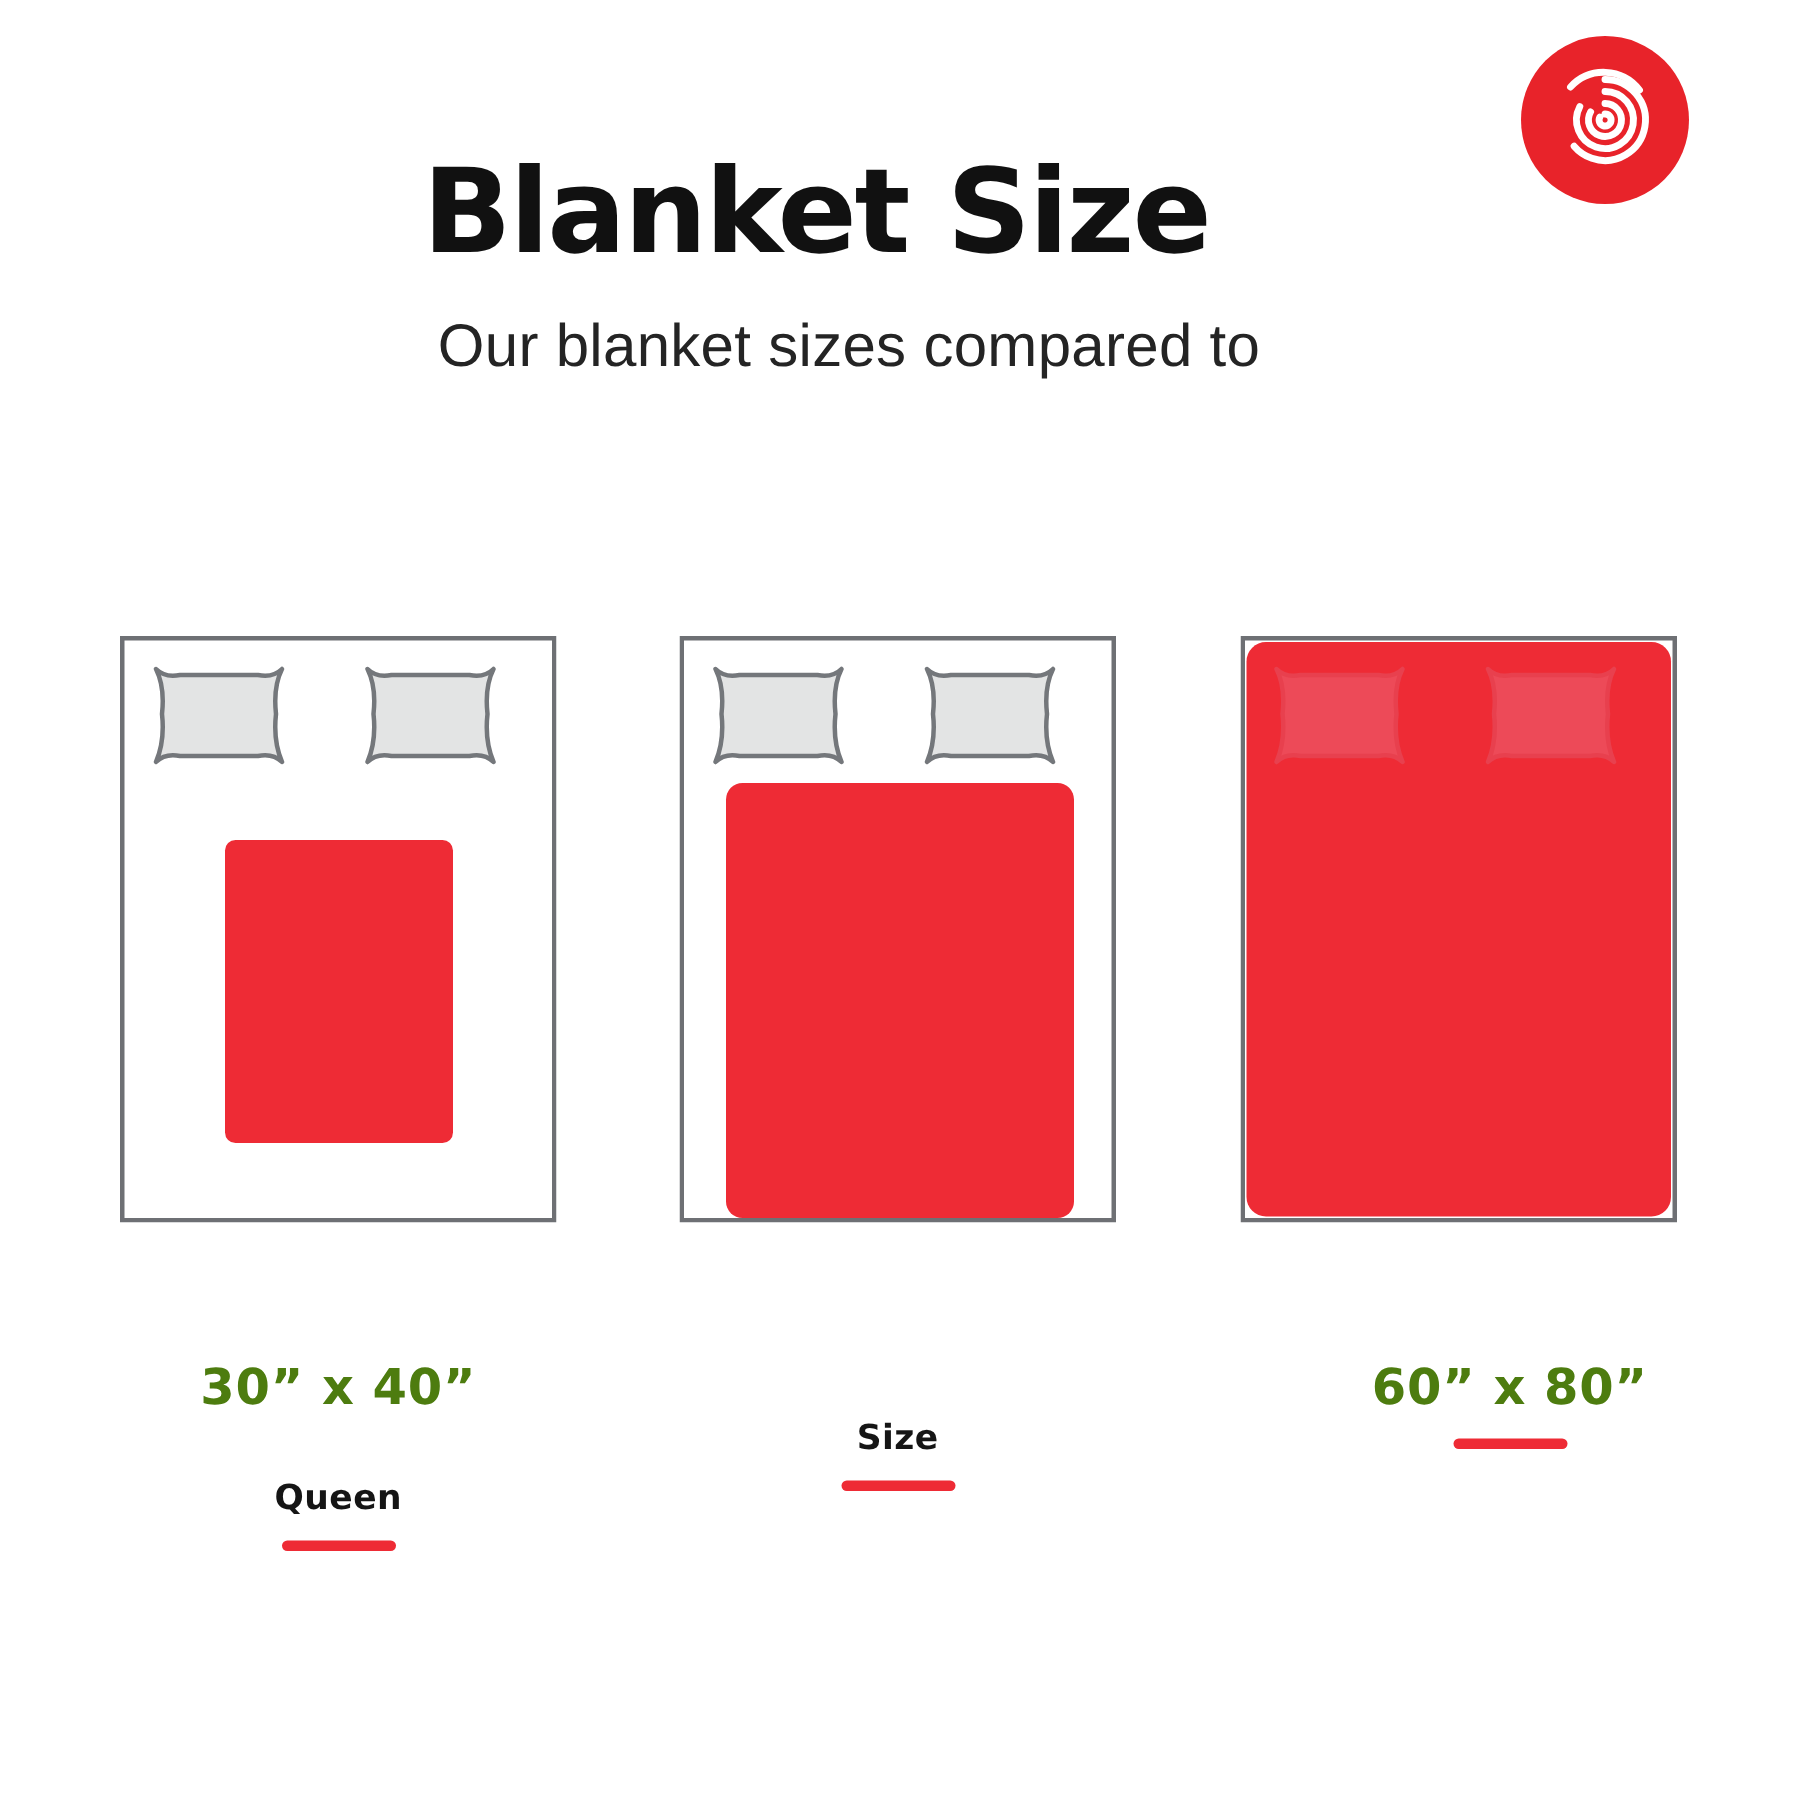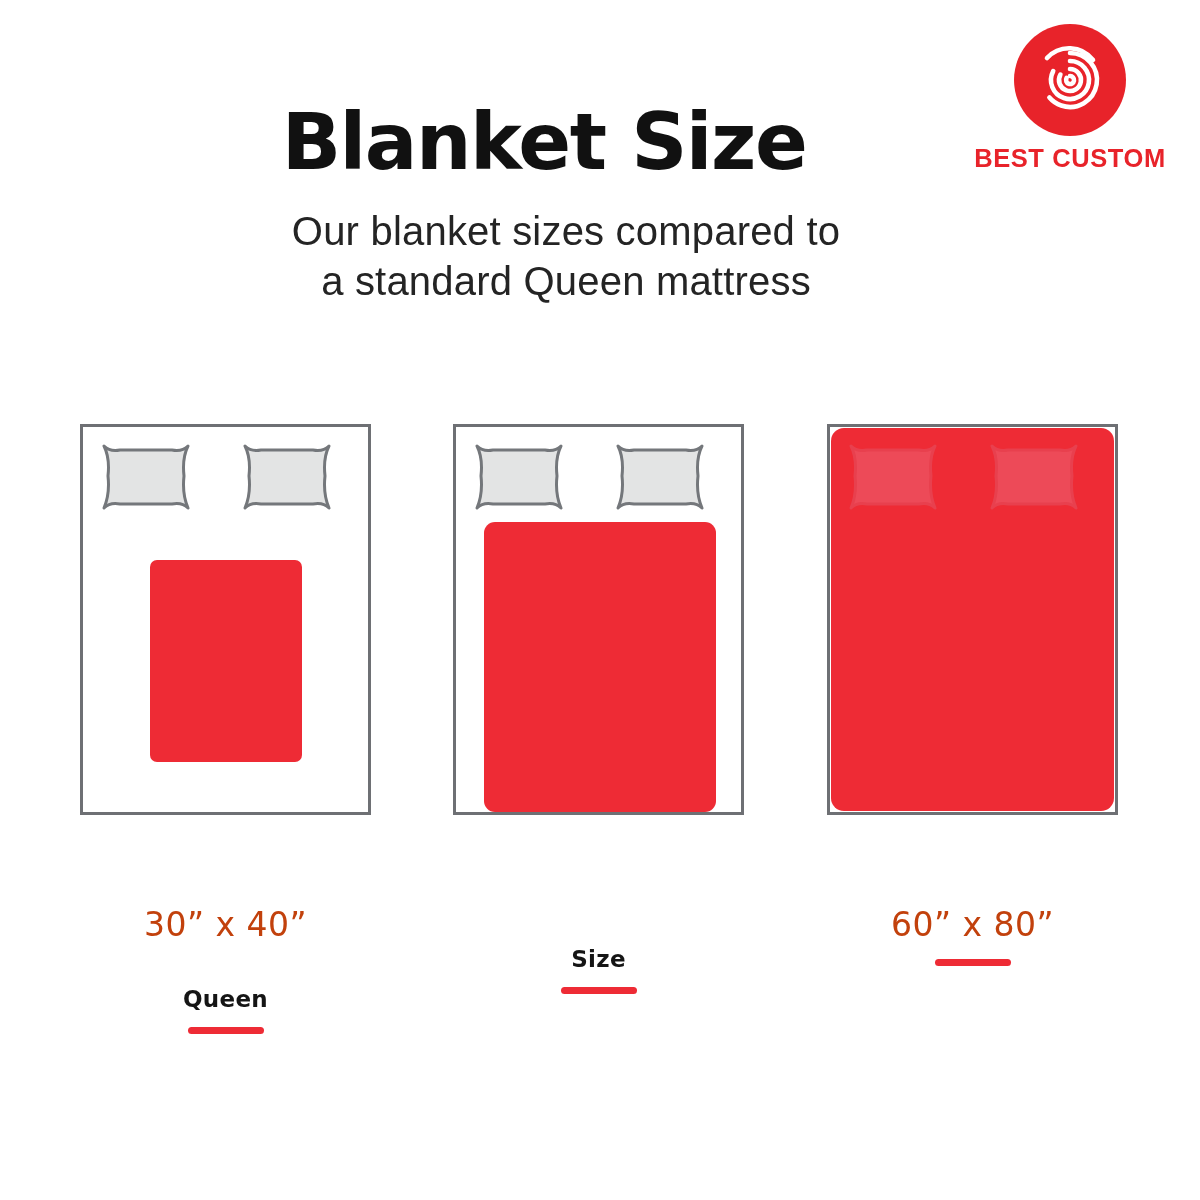--- a/index.html
+++ b/index.html
@@ -83,28 +83,28 @@
 
   
   .caption {
     position: absolute;
     top: 905px;
     width: 291px;
     text-align: center;
   }
   #cap-baby  { left: 80px; }
   #cap-throw { left: 453px; }
-  #cap-queen { left: 827px; }
+  #cap-queen { left: 861px; }
 
   .cap-size {
     font-family: "DejaVu Sans", sans-serif;
-    font-weight: normal;
+    font-weight: bold;
     font-size: 33px;
     line-height: 40px;
-    color: #c2410c;
+    color: #4d7c0f;
     letter-spacing: 0.5px;
     white-space: nowrap;
   }
   .cap-name {
     margin-top: 40px;
     font-family: "DejaVu Sans", sans-serif;
     font-weight: bold;
     font-size: 23px;
     line-height: 28px;
     color: #151515;
@@ -125,28 +125,26 @@
   <svg id="logo-mark" viewBox="0 0 116 116">
     <circle cx="58" cy="58" r="56" fill="#E8232A"></circle>
     <g fill="none" stroke="#ffffff" stroke-width="4.6" stroke-linecap="round">
       <path d="M58 58 m0 -4 a4 4 0 1 1 -3.4 2"></path>
       <path d="M58 58 m0 -11 a11 11 0 1 1 -9.6 5.6"></path>
       <path d="M58 58 m0 -19 a19 19 0 1 1 -16.8 10.1"></path>
       <path d="M58 58 m0 -27 a27 27 0 1 1 -23.8 14.2" stroke-dasharray="108 38"></path>
       <path d="M35 36 a30 30 0 0 1 46 2"></path>
     </g>
   </svg>
-  <div id="logo-text">BEST CUSTOM</div>
 </div>
 
 <div id="heading">
   <h1 id="title">Blanket Size</h1>
   <div id="subtitle">
     <span class="sub-line">Our blanket sizes compared to</span>
-    <span class="sub-line">a standard Queen mattress</span>
   </div>
 </div>
 
 <div class="bed" id="bed-baby">
   <svg viewBox="0 0 291 391">
     <rect x="1.5" y="1.5" width="288" height="388" fill="#ffffff" stroke="#6E7074" stroke-width="3"></rect>
     <path d="M24 22 q6 6 16 4 h52 q10 2 16 -4 q-6 12 -4 30 q-2 18 4 32 q-6 -6 -16 -4 h-52 q-10 -2 -16 4 q6 -14 4 -32 q2 -18 -4 -30 z" fill="#E3E4E4" stroke="#74777B" stroke-width="3" stroke-linejoin="round"></path>
     <path d="M165 22 q6 6 16 4 h52 q10 2 16 -4 q-6 12 -4 30 q-2 18 4 32 q-6 -6 -16 -4 h-52 q-10 -2 -16 4 q6 -14 4 -32 q2 -18 -4 -30 z" fill="#E3E4E4" stroke="#74777B" stroke-width="3" stroke-linejoin="round"></path>
     <rect x="70" y="136" width="152" height="202" rx="7" ry="7" fill="#EE2B35"></rect>
   </svg>

